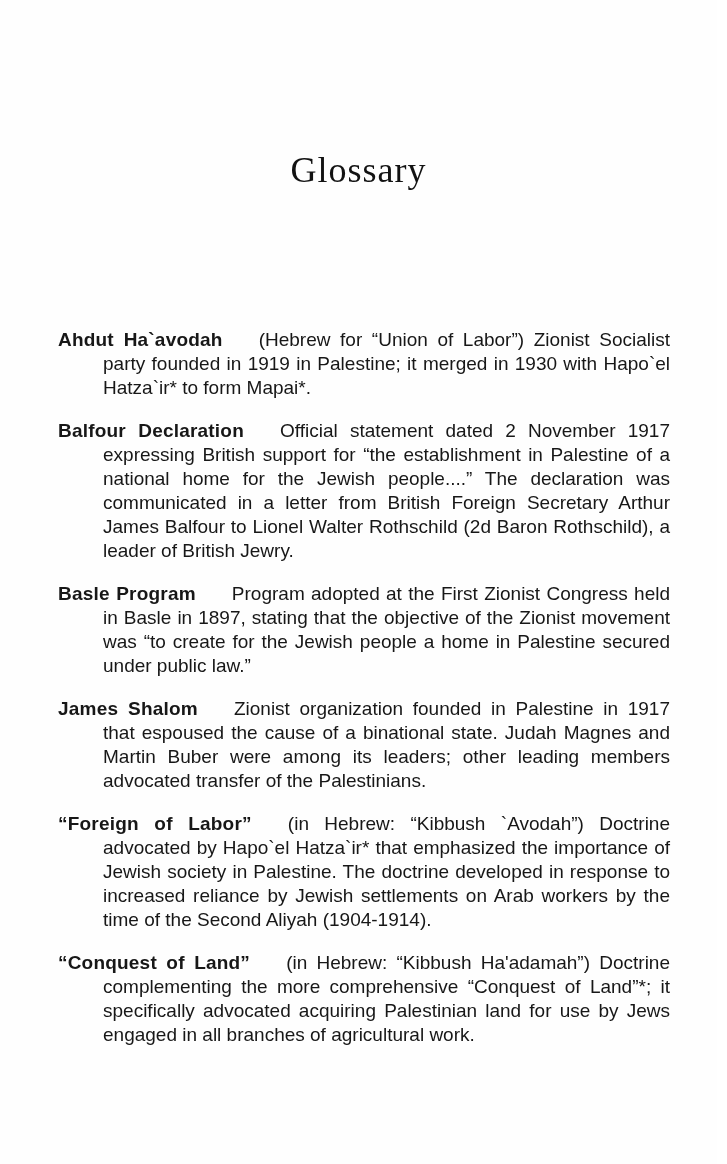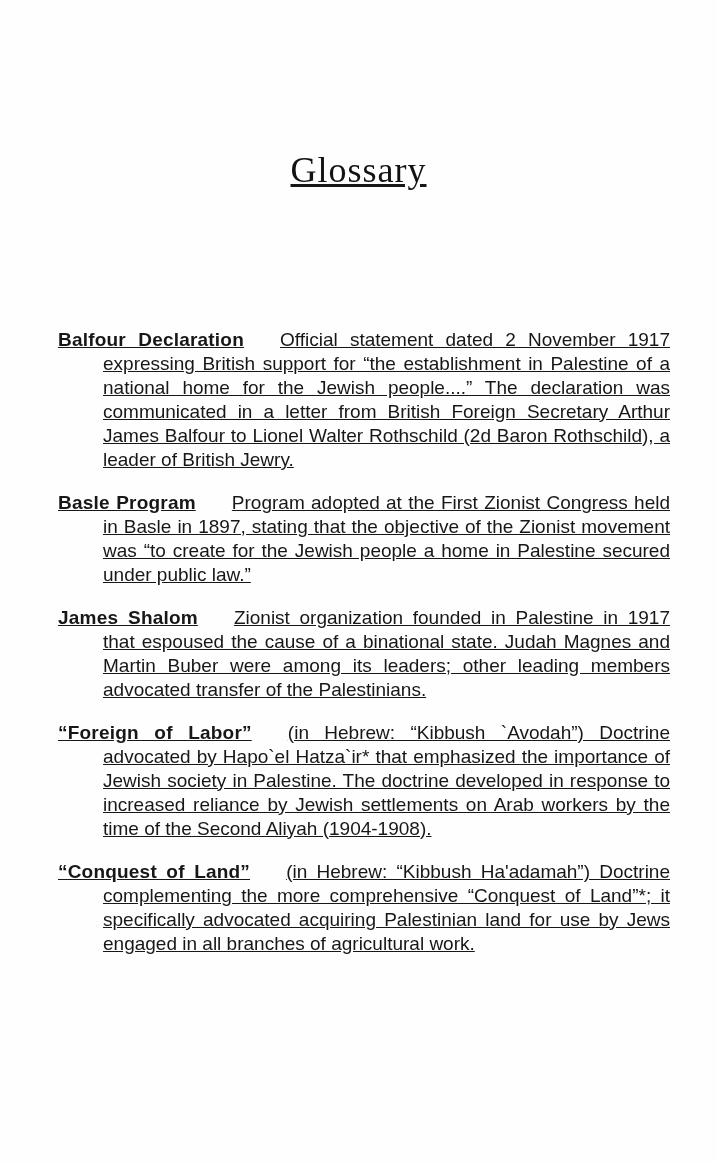--- a/index.html
+++ b/index.html
@@ -7,21 +7,20 @@
     padding: 0;
     background: #ffffff;
   }
   .page {
     position: relative;
     width: 717px;
     height: 1164px;
     background: #fefefe;
     color: #171717;
     overflow: hidden;
-    text-decoration: underline;
   }
   .title {
     margin: 0;
     padding-top: 151px;
     text-align: center;
     font-family: "Liberation Serif", "DejaVu Serif", serif;
     font-weight: 400;
     font-size: 36px;
     line-height: 1.1;
     letter-spacing: 1px;
@@ -49,25 +48,26 @@
     letter-spacing: 0.2px;
   }
 </style>
 </head>
 <body>
 
 <div class="page">
   <h1 class="title">Glossary</h1>
 
   <div class="entries">
+    <p class="entry"><span class="term">Ahdut Ha`avodah</span><span class="def">(Hebrew for “Union of Labor”) Zionist Socialist party founded in 1919 in Palestine; it merged in 1930 with Hapo`el Hatza`ir* to form Mapai*.</span></p>
 
     <p class="entry"><span class="term">Balfour Declaration</span><span class="def">Official statement dated 2 November 1917 expressing British support for “the establishment in Palestine of a national home for the Jewish people....” The declaration was communicated in a letter from British Foreign Secretary Arthur James Balfour to Lionel Walter Rothschild (2d Baron Rothschild), a leader of British Jewry.</span></p>
 
     <p class="entry"><span class="term">Basle Program</span><span class="def">Program adopted at the First Zionist Congress held in Basle in 1897, stating that the objective of the Zionist movement was “to create for the Jewish people a home in Palestine secured under public law.”</span></p>
 
     <p class="entry"><span class="term">James Shalom</span><span class="def">Zionist organization founded in Palestine in 1917 that espoused the cause of a binational state. Judah Magnes and Martin Buber were among its leaders; other leading members advocated transfer of the Palestinians.</span></p>
 
-    <p class="entry"><span class="term">“Foreign of Labor”</span><span class="def">(in Hebrew: “Kibbush `Avodah”) Doctrine advocated by Hapo`el Hatza`ir* that emphasized the importance of Jewish society in Palestine. The doctrine developed in response to increased reliance by Jewish settlements on Arab workers by the time of the Second Aliyah (1904-1908).</span></p>
+    <p class="entry"><span class="term">“Foreign of Labor”</span><span class="def">(in Hebrew: “Kibbush `Avodah”) Doctrine advocated by Hapo`el Hatza`ir* that emphasized the importance of Jewish society in Palestine. The doctrine developed in response to increased reliance by Jewish settlements on Arab workers by the time of the Second Aliyah (1904-1914).</span></p>
 
     <p class="entry"><span class="term">“Conquest of Land”</span><span class="def">(in Hebrew: “Kibbush Ha'adamah”) Doctrine complementing the more comprehensive “Conquest of Land”*; it specifically advocated acquiring Palestinian land for use by Jews engaged in all branches of agricultural work.</span></p>
 
   </div>
 </div>
 
 </body></html>

